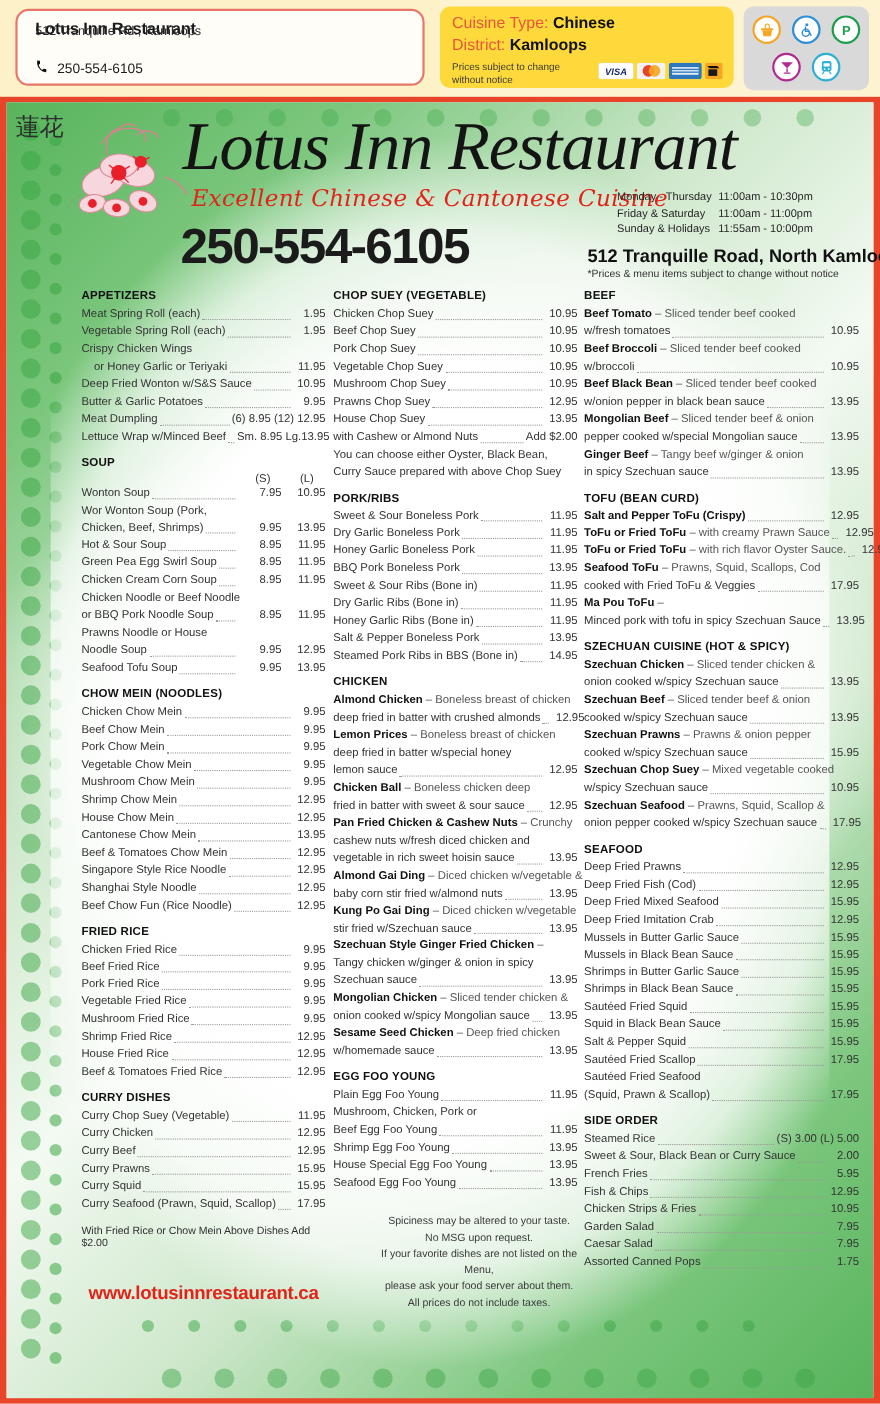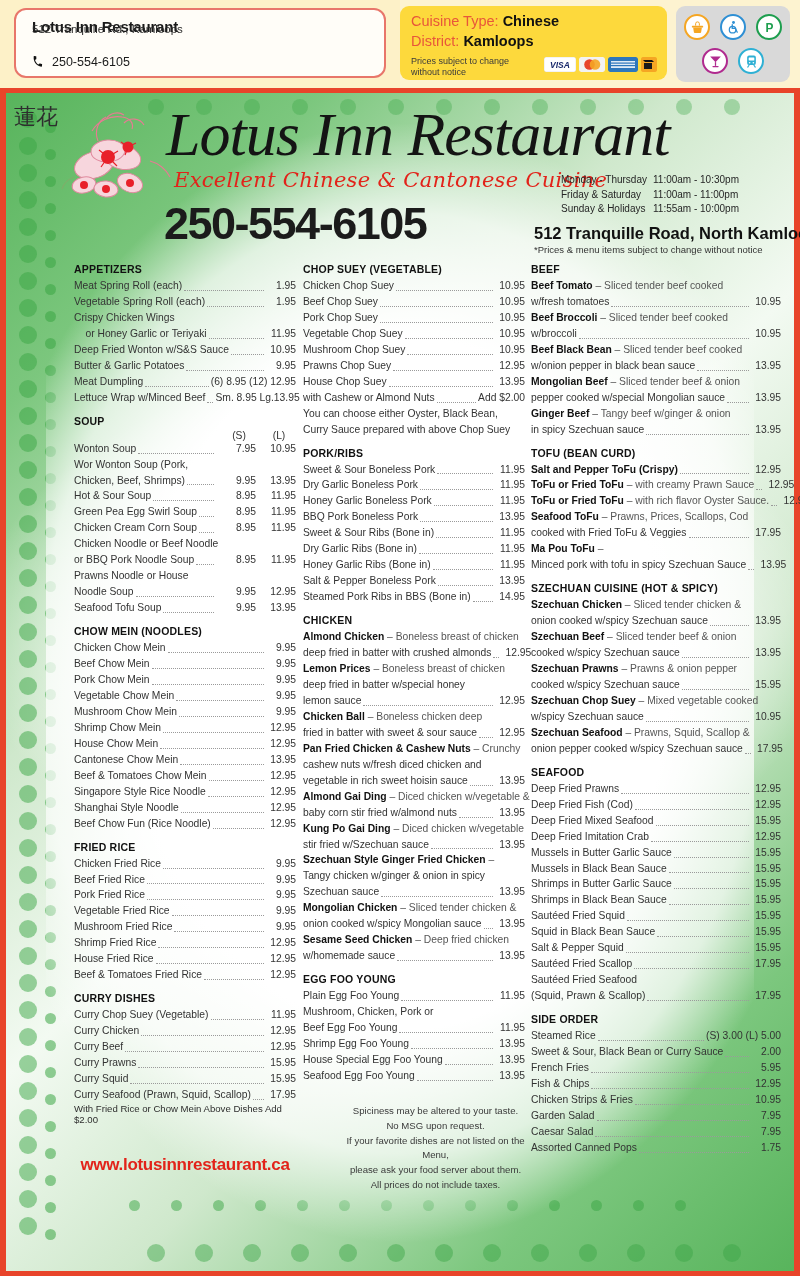--- a/index.html
+++ b/index.html
@@ -93,21 +93,21 @@
   .rname i { font-style:normal; color:#555; }
   .leader { flex:1 1 auto; border-bottom:1px dotted #9a9a9a; margin:0 2px 3px 2px; min-width:6px; height:1px; }
   .price { flex:0 0 auto; text-align:right; color:#333; }
   .price.w1 { min-width:30px; }
   .price.w2 { min-width:34px; margin-left:6px; }
   .row.noleader .rname { flex:1 1 auto; }
 
   .col-hdr { display:flex; font-size:10.3px; color:#333; }
   .col-hdr .sp { flex:1 1 auto; }
   .col-hdr .h { min-width:34px; text-align:center; margin-left:6px; }
-  .footnote { font-size:9.6px; color:#2e2e2e; }
+  .footnote { font-size:9.6px; color:#2e2e2e; margin-top:11px; }
   .center-note { text-align:center; font-size:9.6px; color:#3a3a3a; line-height:1.55; margin-top:20px; }
   .website { text-align:center; font-size:17px; font-weight:bold; color:#e2231a; margin-top:30px; letter-spacing:-0.3px; }
 </style>
 </head>
 <body>
 
 <div class="topbar">
   <div class="topbar-bg-left"></div>
 
   <div class="info-card">
@@ -887,21 +887,21 @@
             <span class="rname"><b>ToFu or Fried ToFu</b><i> – with creamy Prawn Sauce</i></span>
             <span class="leader"></span>
             <span class="price w1">12.95</span>
           </div>
           <div class="row">
             <span class="rname"><b>ToFu or Fried ToFu</b><i> – with rich flavor Oyster Sauce.</i></span>
             <span class="leader"></span>
             <span class="price w1">12.95</span>
           </div>
           <div class="row noleader">
-            <span class="rname"><b>Seafood ToFu</b><i> – Prawns, Prices, Scallops, Cod</i></span>
+            <span class="rname"><b>Seafood ToFu</b><i> – Prawns, Squid, Scallops, Cod</i></span>
           </div>
           <div class="row">
             <span class="rname">cooked with Fried ToFu &amp; Veggies</span>
             <span class="leader"></span>
             <span class="price w1">17.95</span>
           </div>
           <div class="row noleader">
             <span class="rname"><b>Ma Pou ToFu</b><i> –</i></span>
           </div>
           <div class="row">

